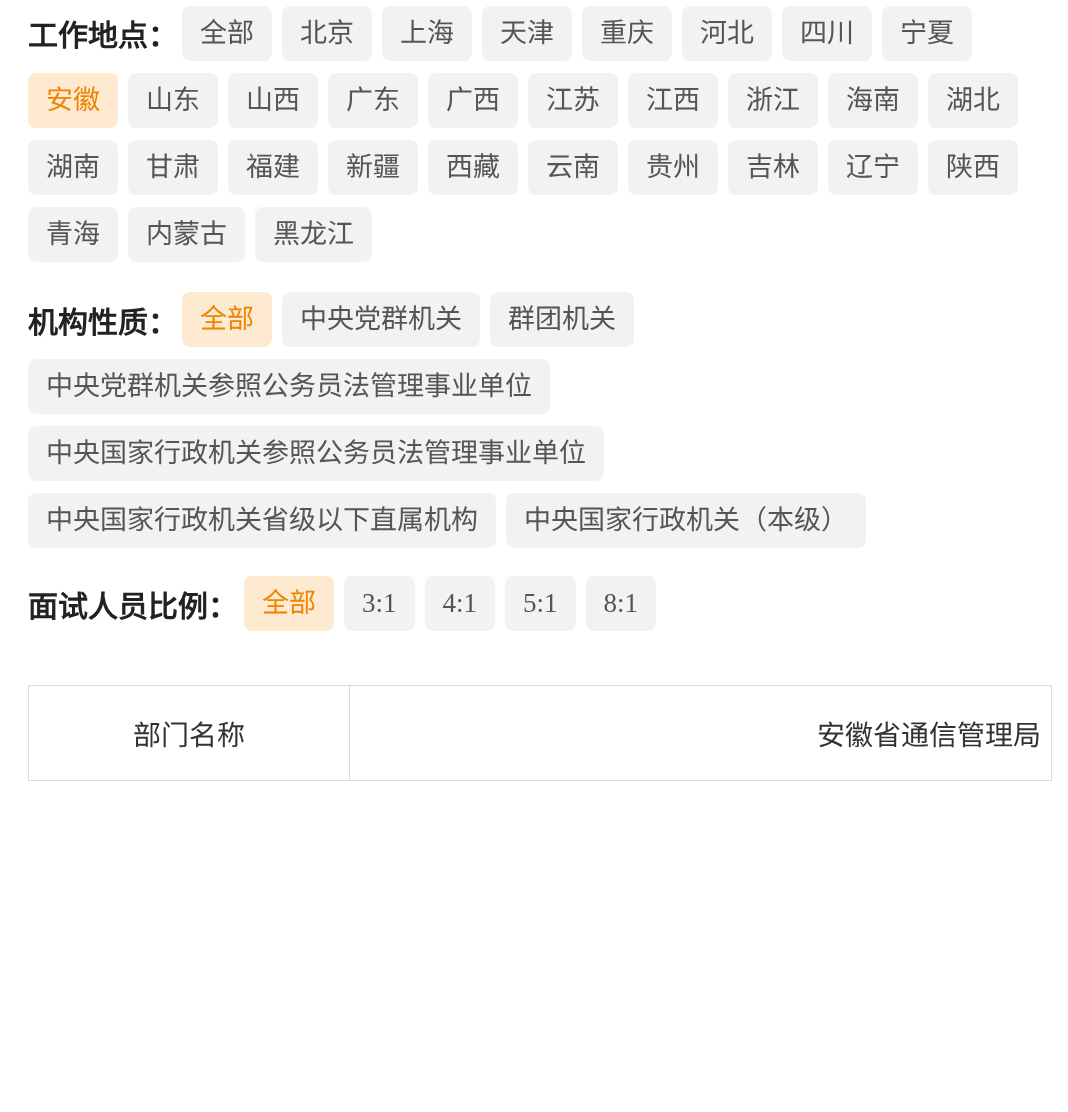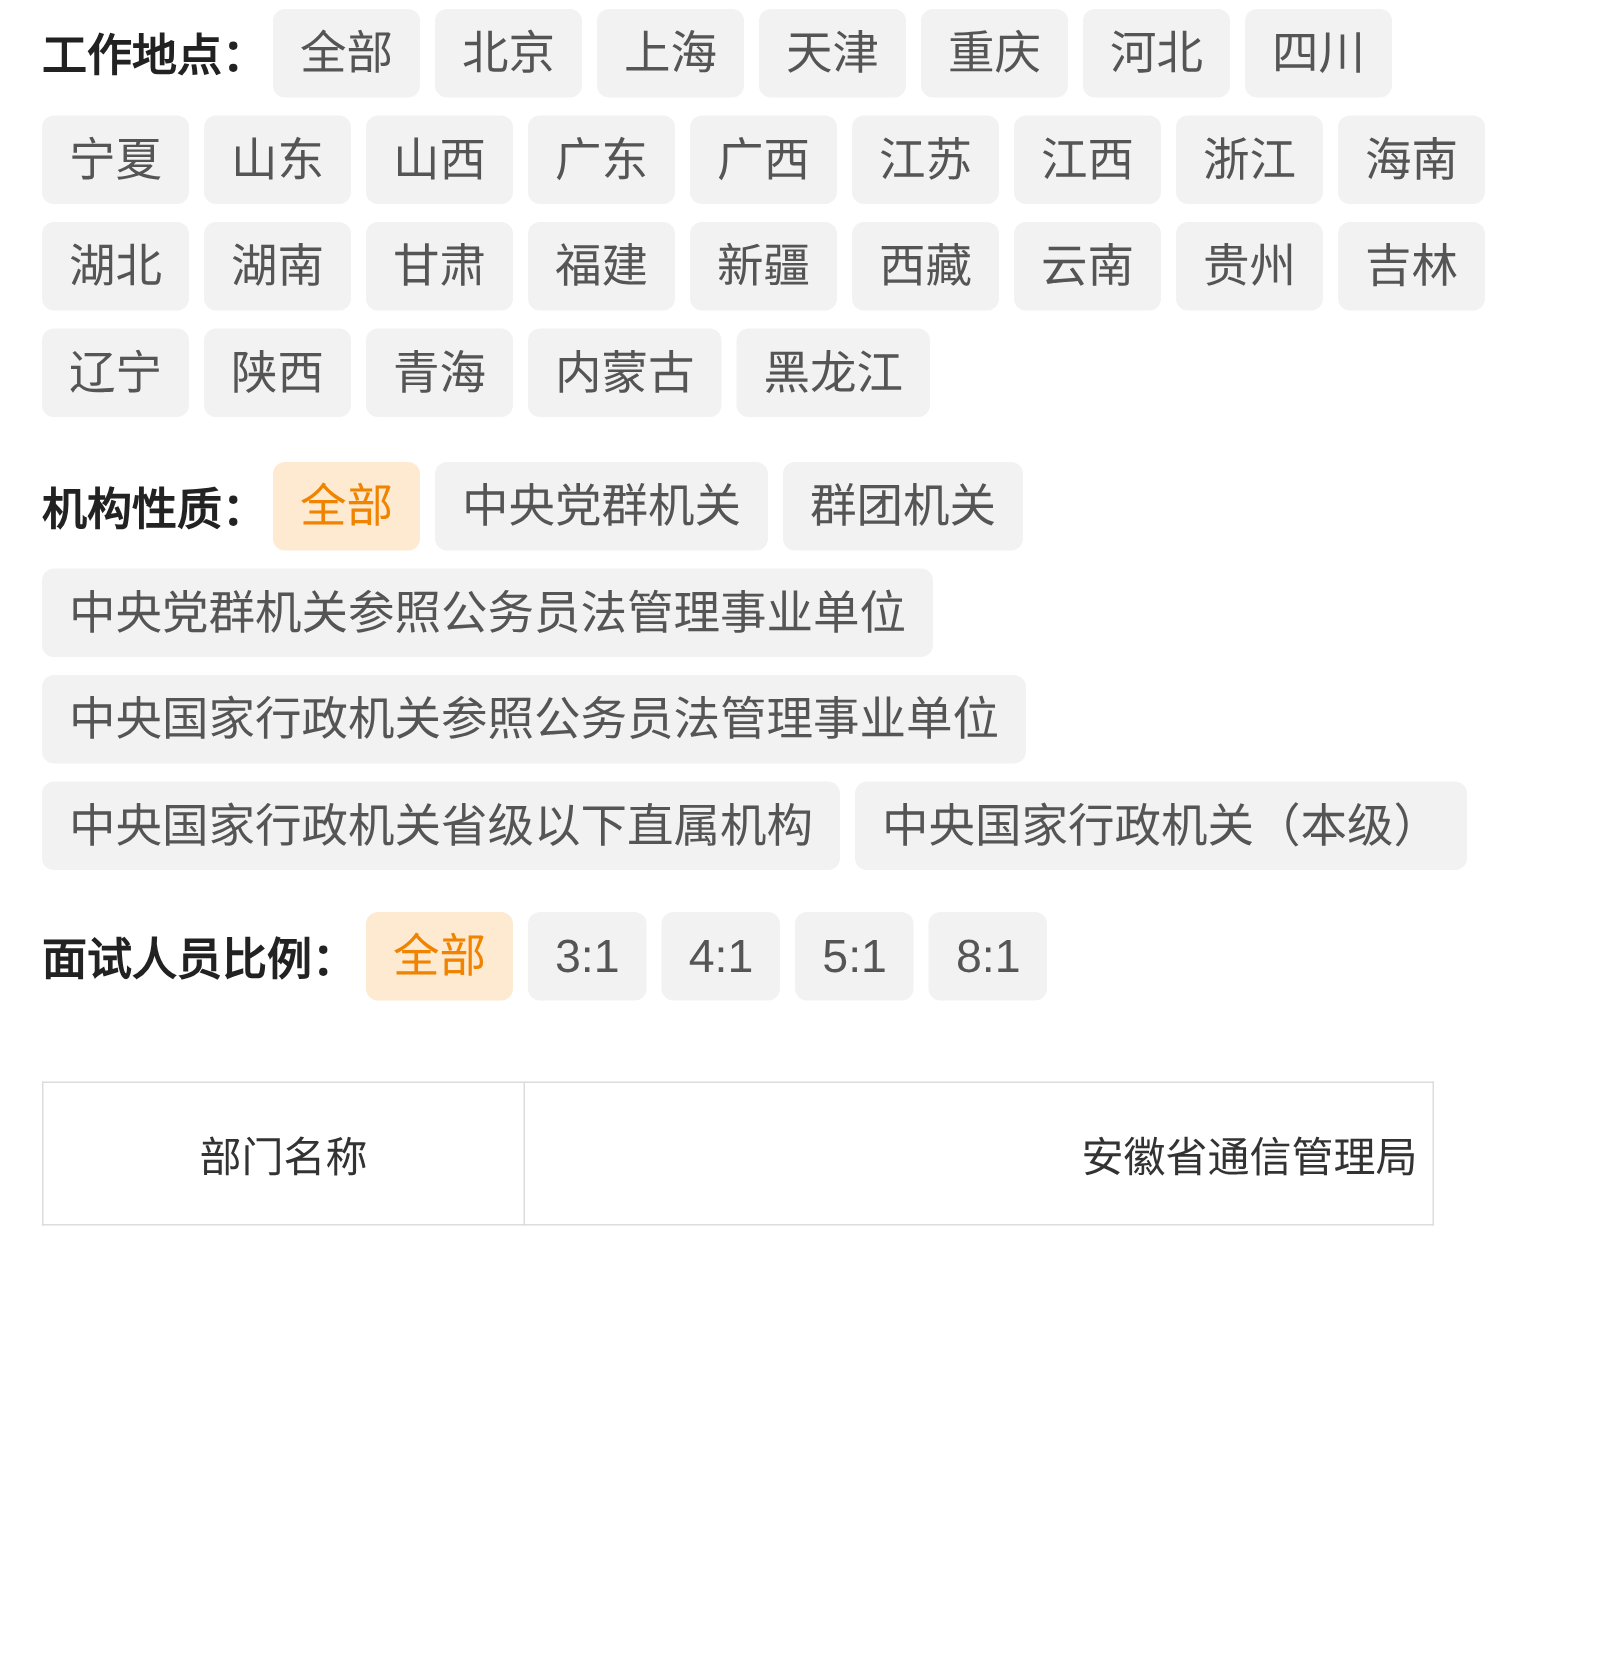--- a/index.html
+++ b/index.html
@@ -40,26 +40,27 @@
     white-space: nowrap;
     margin-right: 2px;
   }
   .chip {
     display: inline-flex;
     align-items: center;
     justify-content: center;
     background: #f2f2f2;
     color: #555555;
     border-radius: 8px;
-    font-size: 31px;
+    font-size: 27px;
     line-height: 1;
     padding: 14px 18px;
     margin: 0 10px 12px 0;
     white-space: nowrap;
     box-sizing: border-box;
+    font-family: Liberation Serif, serif;
   }
   .chip.active {
     background: #fdead0;
     color: #f08300;
   }
   .chip.wide {
     padding: 14px 18px;
   }
 
   
@@ -68,21 +69,21 @@
 
   #nature-section { margin-top: 18px; text-align: center; }
   #nature-section .filter-label { margin-right: 4px; position: relative; top: -3px; }
 
   #ratio-section { margin-top: 16px; }
   #ratio-section .filter-label { margin-right: 6px; position: relative; top: -3px; }
 
   
   .detail-table {
     margin-top: 42px;
-    width: 928px;
+    width: 1024px;
     border-collapse: collapse;
     border: 1px solid #dcdcdc;
     table-layout: fixed;
   }
   .detail-table td {
     border: 1px solid #dcdcdc;
     font-size: 28px;
     color: #333333;
     padding: 26px 10px;
     height: 42px;
@@ -106,20 +107,21 @@
       <span class="filter-label">工作地点：</span>
       <span class="chip">全部</span>
       <span class="chip">北京</span>
       <span class="chip">上海</span>
       <span class="chip">天津</span>
       <span class="chip">重庆</span>
       <span class="chip">河北</span>
 
       <span class="chip">四川</span>
       <span class="chip">宁夏</span>
+      <span class="chip active">安徽</span>
       <span class="chip">山东</span>
       <span class="chip">山西</span>
       <span class="chip">广东</span>
       <span class="chip">广西</span>
       <span class="chip">江苏</span>
 
       <span class="chip">江西</span>
       <span class="chip">浙江</span>
       <span class="chip">海南</span>
       <span class="chip">湖北</span>

